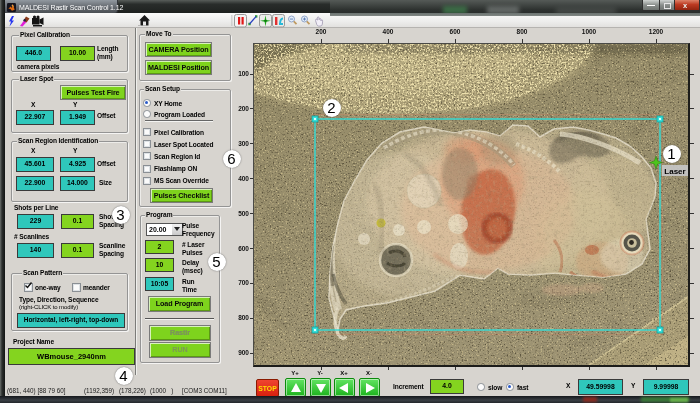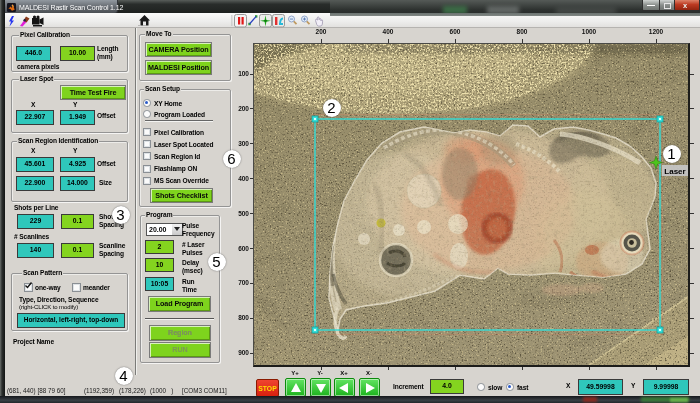--- a/index.html
+++ b/index.html
@@ -84,21 +84,21 @@
 <div class="a" style="left:670px;top:398px;width:18px;height:4px;background:#6ab04c;filter:blur(1px);z-index:26"></div>
 <div class="grp" style="left:11px;top:35px;width:115px;height:35px;"></div>
 <div class="glb" style="left:19px;top:31px">Pixel Calibration</div>
 <div class="fld cy" style="left:16px;top:46px;width:33px;height:13px;">446.0</div>
 <div class="fld gn" style="left:60px;top:46px;width:33px;height:13px;">10.00</div>
 <div class="lb" style="left:97px;top:45px">Length</div>
 <div class="lb" style="left:97px;top:52.5px">(mm)</div>
 <div class="lb" style="left:17px;top:62.5px">camera pixels</div>
 <div class="grp" style="left:11px;top:79px;width:115px;height:52px;"></div>
 <div class="glb" style="left:19px;top:75px">Laser Spot</div>
-<div class="btn" style="left:60px;top:85px;width:64px;height:13px;">Time Test Fire</div>
+<div class="btn" style="left:60px;top:85px;width:64px;height:13px;">Pulses Test Fire</div>
 <div class="lb" style="left:31px;top:101px">X</div>
 <div class="lb" style="left:73px;top:101px">Y</div>
 <div class="fld cy" style="left:16px;top:110px;width:36px;height:13px;">22.907</div>
 <div class="fld cy" style="left:60px;top:110px;width:33px;height:13px;">1.949</div>
 <div class="lb" style="left:97px;top:112px">Offset</div>
 <div class="grp" style="left:11px;top:141px;width:115px;height:59px;"></div>
 <div class="glb" style="left:17px;top:137px">Scan Region Identification</div>
 <div class="lb" style="left:31px;top:147px">X</div>
 <div class="lb" style="left:73px;top:147px">Y</div>
 <div class="fld cy" style="left:16px;top:157px;width:36px;height:13px;">45.601</div>
@@ -123,20 +123,21 @@
 <svg class="a" style="left:24px;top:281px" width="9" height="9" viewBox="0 0 9 9">
       <path d="M1.5 4.5 L3.5 6.5 L7.5 1.5" stroke="#111" stroke-width="1.4" fill="none"></path>
     </svg>
 <div class="lb" style="left:35px;top:284px">one-way</div>
 <div class="cb" style="left:72px;top:283px;width:7px;height:7px;"></div>
 <div class="lb" style="left:83px;top:284px">meander</div>
 <div class="lb" style="left:19px;top:296px">Type, Direction, Sequence</div>
 <div class="lb" style="left:19px;top:304px;font-weight:normal;font-size:6px">(right-CLICK to modify)</div>
 <div class="fld cy" style="left:17px;top:313px;width:106px;height:13px;font-size:6.5px">Horizontal, left-right, top-down</div>
 <div class="lb" style="left:13px;top:338px">Project Name</div>
+<div class="fld gn" style="left:8px;top:348px;width:125px;height:15px;font-size:7.5px">WBmouse_2940nm</div>
 <div class="a" style="left:135px;top:28px;width:1px;height:347px;background:#7b7b78;box-shadow:1px 0 0 #efefec"></div>
 <div class="grp" style="left:139px;top:34px;width:90px;height:45px;"></div>
 <div class="glb" style="left:145px;top:30px">Move To</div>
 <div class="btn" style="left:145px;top:42px;width:65px;height:13px;">CAMERA Position</div>
 <div class="btn" style="left:145px;top:60px;width:65px;height:13px;">MALDESI Position</div>
 <div class="grp" style="left:139px;top:89px;width:90px;height:116px;"></div>
 <div class="glb" style="left:144px;top:85px">Scan Setup</div>
 <div class="rd" style="left:143px;top:99px"></div>
 <div class="a" style="left:145px;top:101px;width:3px;height:3px;border-radius:50%;background:#2b5bc8"></div>
 <div class="lb" style="left:154px;top:99.5px">XY Home</div>
@@ -146,42 +147,42 @@
 <div class="cb" style="left:143px;top:128.0px"></div>
 <div class="lb" style="left:154px;top:128.5px">Pixel Calibration</div>
 <div class="cb" style="left:143px;top:140.2px"></div>
 <div class="lb" style="left:154px;top:140.7px">Laser Spot Located</div>
 <div class="cb" style="left:143px;top:152.4px"></div>
 <div class="lb" style="left:154px;top:152.9px">Scan Region Id</div>
 <div class="cb" style="left:143px;top:164.6px"></div>
 <div class="lb" style="left:154px;top:165.1px">Flashlamp ON</div>
 <div class="cb" style="left:143px;top:176.8px"></div>
 <div class="lb" style="left:154px;top:177.3px">MS Scan Override</div>
-<div class="btn" style="left:150px;top:188px;width:61px;height:13px;">Shots Checklist</div>
+<div class="btn" style="left:150px;top:188px;width:61px;height:13px;">Pulses Checklist</div>
 <div class="grp" style="left:140px;top:215px;width:78px;height:146px;"></div>
 <div class="glb" style="left:145px;top:211px">Program</div>
 <div class="a" style="left:146px;top:223px;width:26px;height:11px;background:#fff;border:1px solid #555;display:flex;align-items:center;font-weight:bold;font-size:7px;padding-left:2px">20.00</div>
 <div class="a" style="left:172px;top:223px;width:10px;height:11px;background:linear-gradient(#f2f2f2,#c9c9c9);border:1px solid #555;border-left:none"></div>
 <svg class="a" style="left:174px;top:227px" width="7" height="5">
       <path d="M0 0 L6 0 L3 4 Z" fill="#222"></path>
     </svg>
 <div class="lb" style="left:182px;top:222px">Pulse</div>
 <div class="lb" style="left:182px;top:229.5px">Frequency</div>
 <div class="fld gn" style="left:145px;top:240px;width:27px;height:12px;">2</div>
 <div class="lb" style="left:182px;top:241px"># Laser</div>
 <div class="lb" style="left:182px;top:248.5px">Pulses</div>
 <div class="fld gn" style="left:145px;top:258px;width:27px;height:12px;">10</div>
 <div class="lb" style="left:182px;top:259px">Delay</div>
 <div class="lb" style="left:182px;top:266.5px">(msec)</div>
 <div class="fld cy" style="left:145px;top:277px;width:27px;height:12px;">10:05</div>
 <div class="lb" style="left:182px;top:278px">Run</div>
 <div class="lb" style="left:182px;top:285.5px">Time</div>
 <div class="btn" style="left:148px;top:296px;width:61px;height:14px;">Load Program</div>
 <div class="a" style="left:145px;top:318px;width:69px;height:1px;background:#555;box-shadow:0 1px 0 #f4f4f2"></div>
-<div class="btn" style="left:149px;top:325px;width:60px;height:14px;color:#7c9658;text-shadow:0 0 0">Region</div>
+<div class="btn" style="left:149px;top:325px;width:60px;height:14px;color:#7c9658;text-shadow:0 0 0">Rastir</div>
 <div class="btn" style="left:149px;top:342px;width:60px;height:14px;color:#7c9658">RUN</div>
 <div class="a" style="left:253px;top:43px;width:434px;height:321px;border:1px solid #4a4a46;border-right:2px solid #1c1c1a;border-bottom:2px solid #1c1c1a;z-index:5">
 <svg width="434" height="321" viewBox="0 0 434 321">
 <defs>
 <filter id="ndark" x="0%" y="0%" width="100%" height="100%" color-interpolation-filters="sRGB">
  <feTurbulence type="fractalNoise" baseFrequency="0.62" numOctaves="2" seed="11"></feTurbulence>
  <feColorMatrix type="matrix" values="0 0 0 0 0.31  0 0 0 0 0.28  0 0 0 0 0.20  3.9 0 0 0 -2.2"></feColorMatrix>
  <feGaussianBlur stdDeviation="0.35"></feGaussianBlur>
 </filter>
 <filter id="nlight" x="0%" y="0%" width="100%" height="100%" color-interpolation-filters="sRGB">

